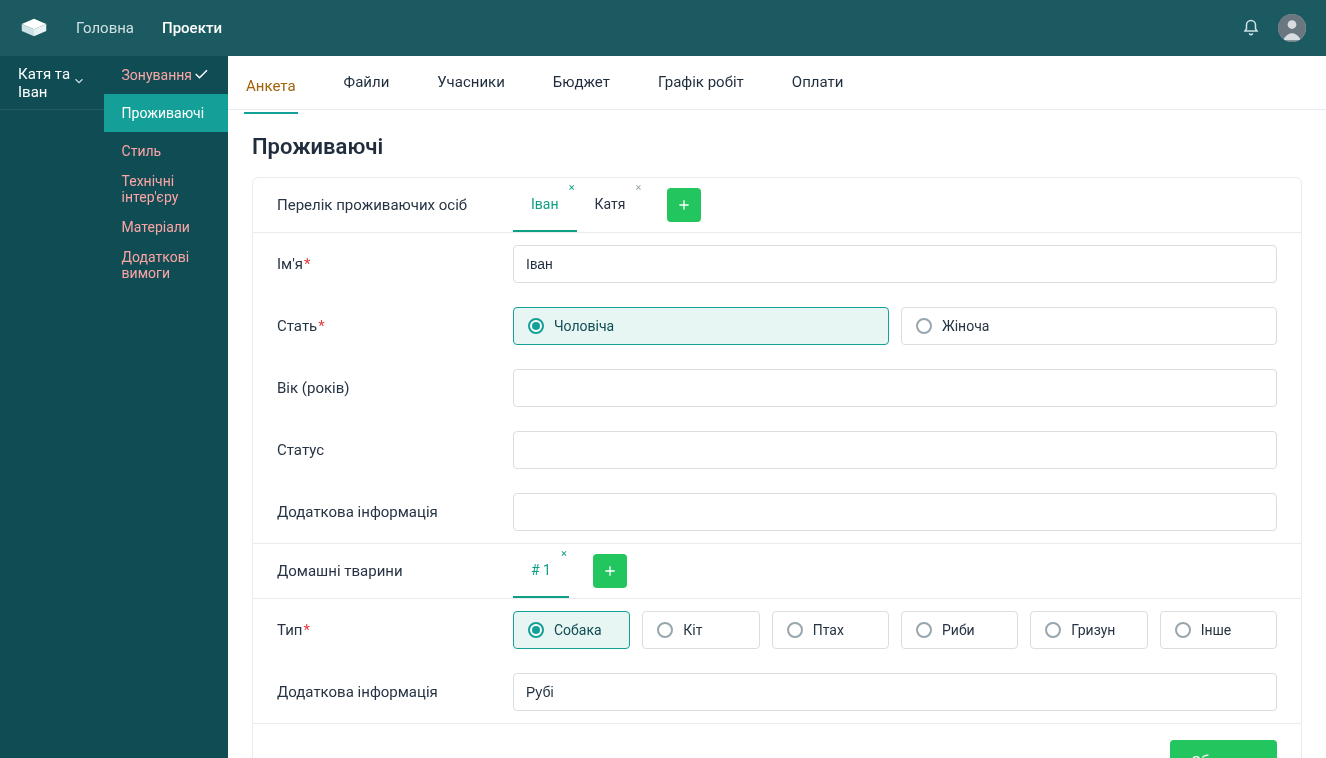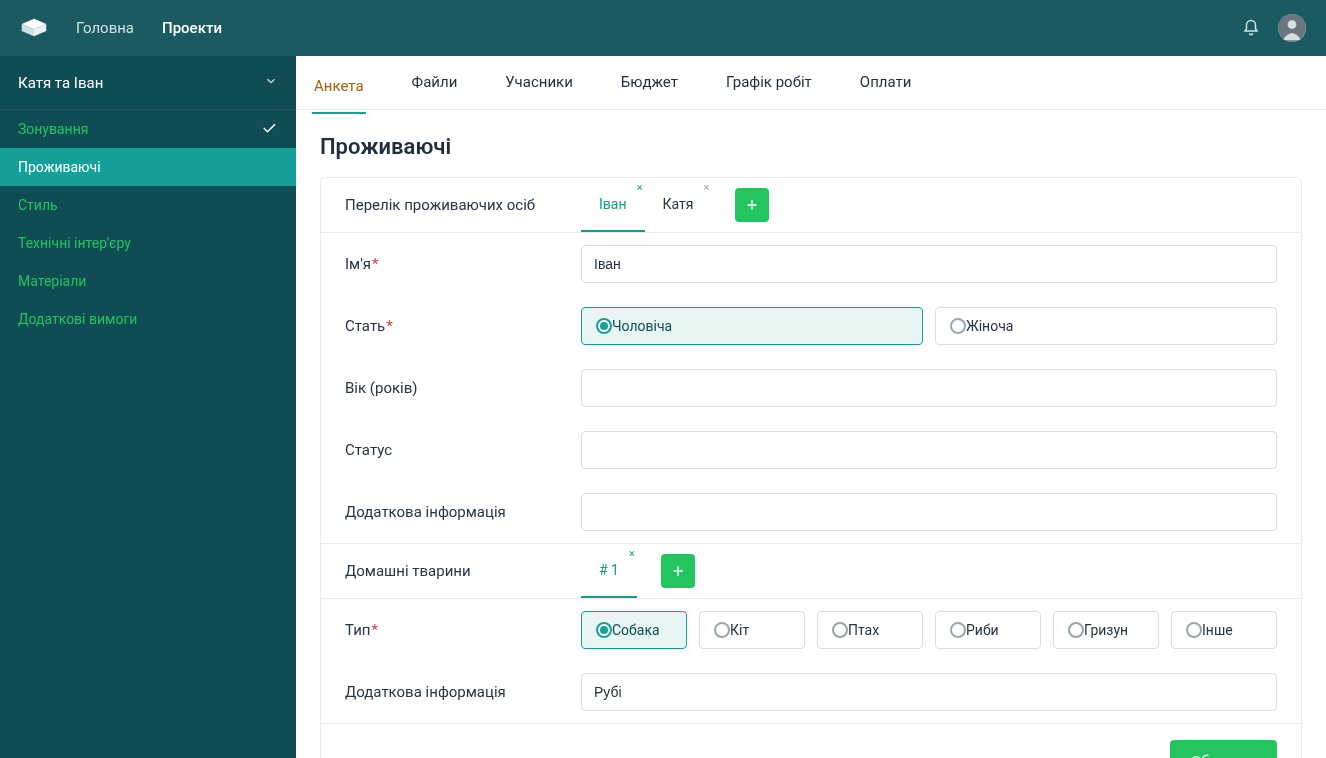--- a/index.html
+++ b/index.html
@@ -28,43 +28,43 @@
   .topbar-right { margin-left: auto; display: flex; align-items: center; gap: 18px; }
   .bell { width: 18px; height: 18px; }
   .avatar { width: 28px; height: 28px; border-radius: 50%; background: linear-gradient(135deg,#888,#ccc); display:flex; align-items:center; justify-content:center; font-size:10px; color:#fff; overflow:hidden;}
   .avatar svg{width:100%;height:100%;}
 
   
   .body { flex: 1; display: flex; min-height: 0; }
 
   
   .sidebar {
-    width: 296px;
+    width: 228px;
     background: #0f4c54;
     color: #fff;
     display: flex;
-    flex-direction: column;
+    flex-direction: row;
   }
   .project-select {
     height: 54px;
     display: flex;
     align-items: center;
     padding: 0 18px;
     font-size: 15px;
     border-bottom: 1px solid rgba(255,255,255,0.08);
     cursor: pointer;
   }
   .project-select .chev { margin-left: auto; }
   .side-item {
     height: 38px;
     display: flex;
     align-items: center;
     padding: 0 18px;
     font-size: 14px;
-    color: #22c55e;
+    color: #fca5a5;
     cursor: pointer;
   }
   .side-item.active { background: #14a098; color:#fff; }
   .side-item .check { margin-left: auto; }
 
   
   .main { flex: 1; background: #fff; display: flex; flex-direction: column; min-width:0;}
   .tabs {
     height: 54px;
     display: flex;
@@ -142,20 +142,21 @@
   
   .radio-group { display: flex; gap: 12px; flex: 1; flex-wrap: nowrap; }
   .radio-chip {
     flex: 1 1 0;
     height: 38px;
     border: 1px solid #d9dee2;
     border-radius: 4px;
     display: flex;
     align-items: center;
     padding: 0 14px;
+    gap: 10px;
     cursor: pointer;
     font-size: 14px;
     color: #273444;
     background:#fff;
   }
   .radio-chip.selected {
     border-color: #14a098;
     background: #e8f6f3;
     color: #0f4c54;
   }

